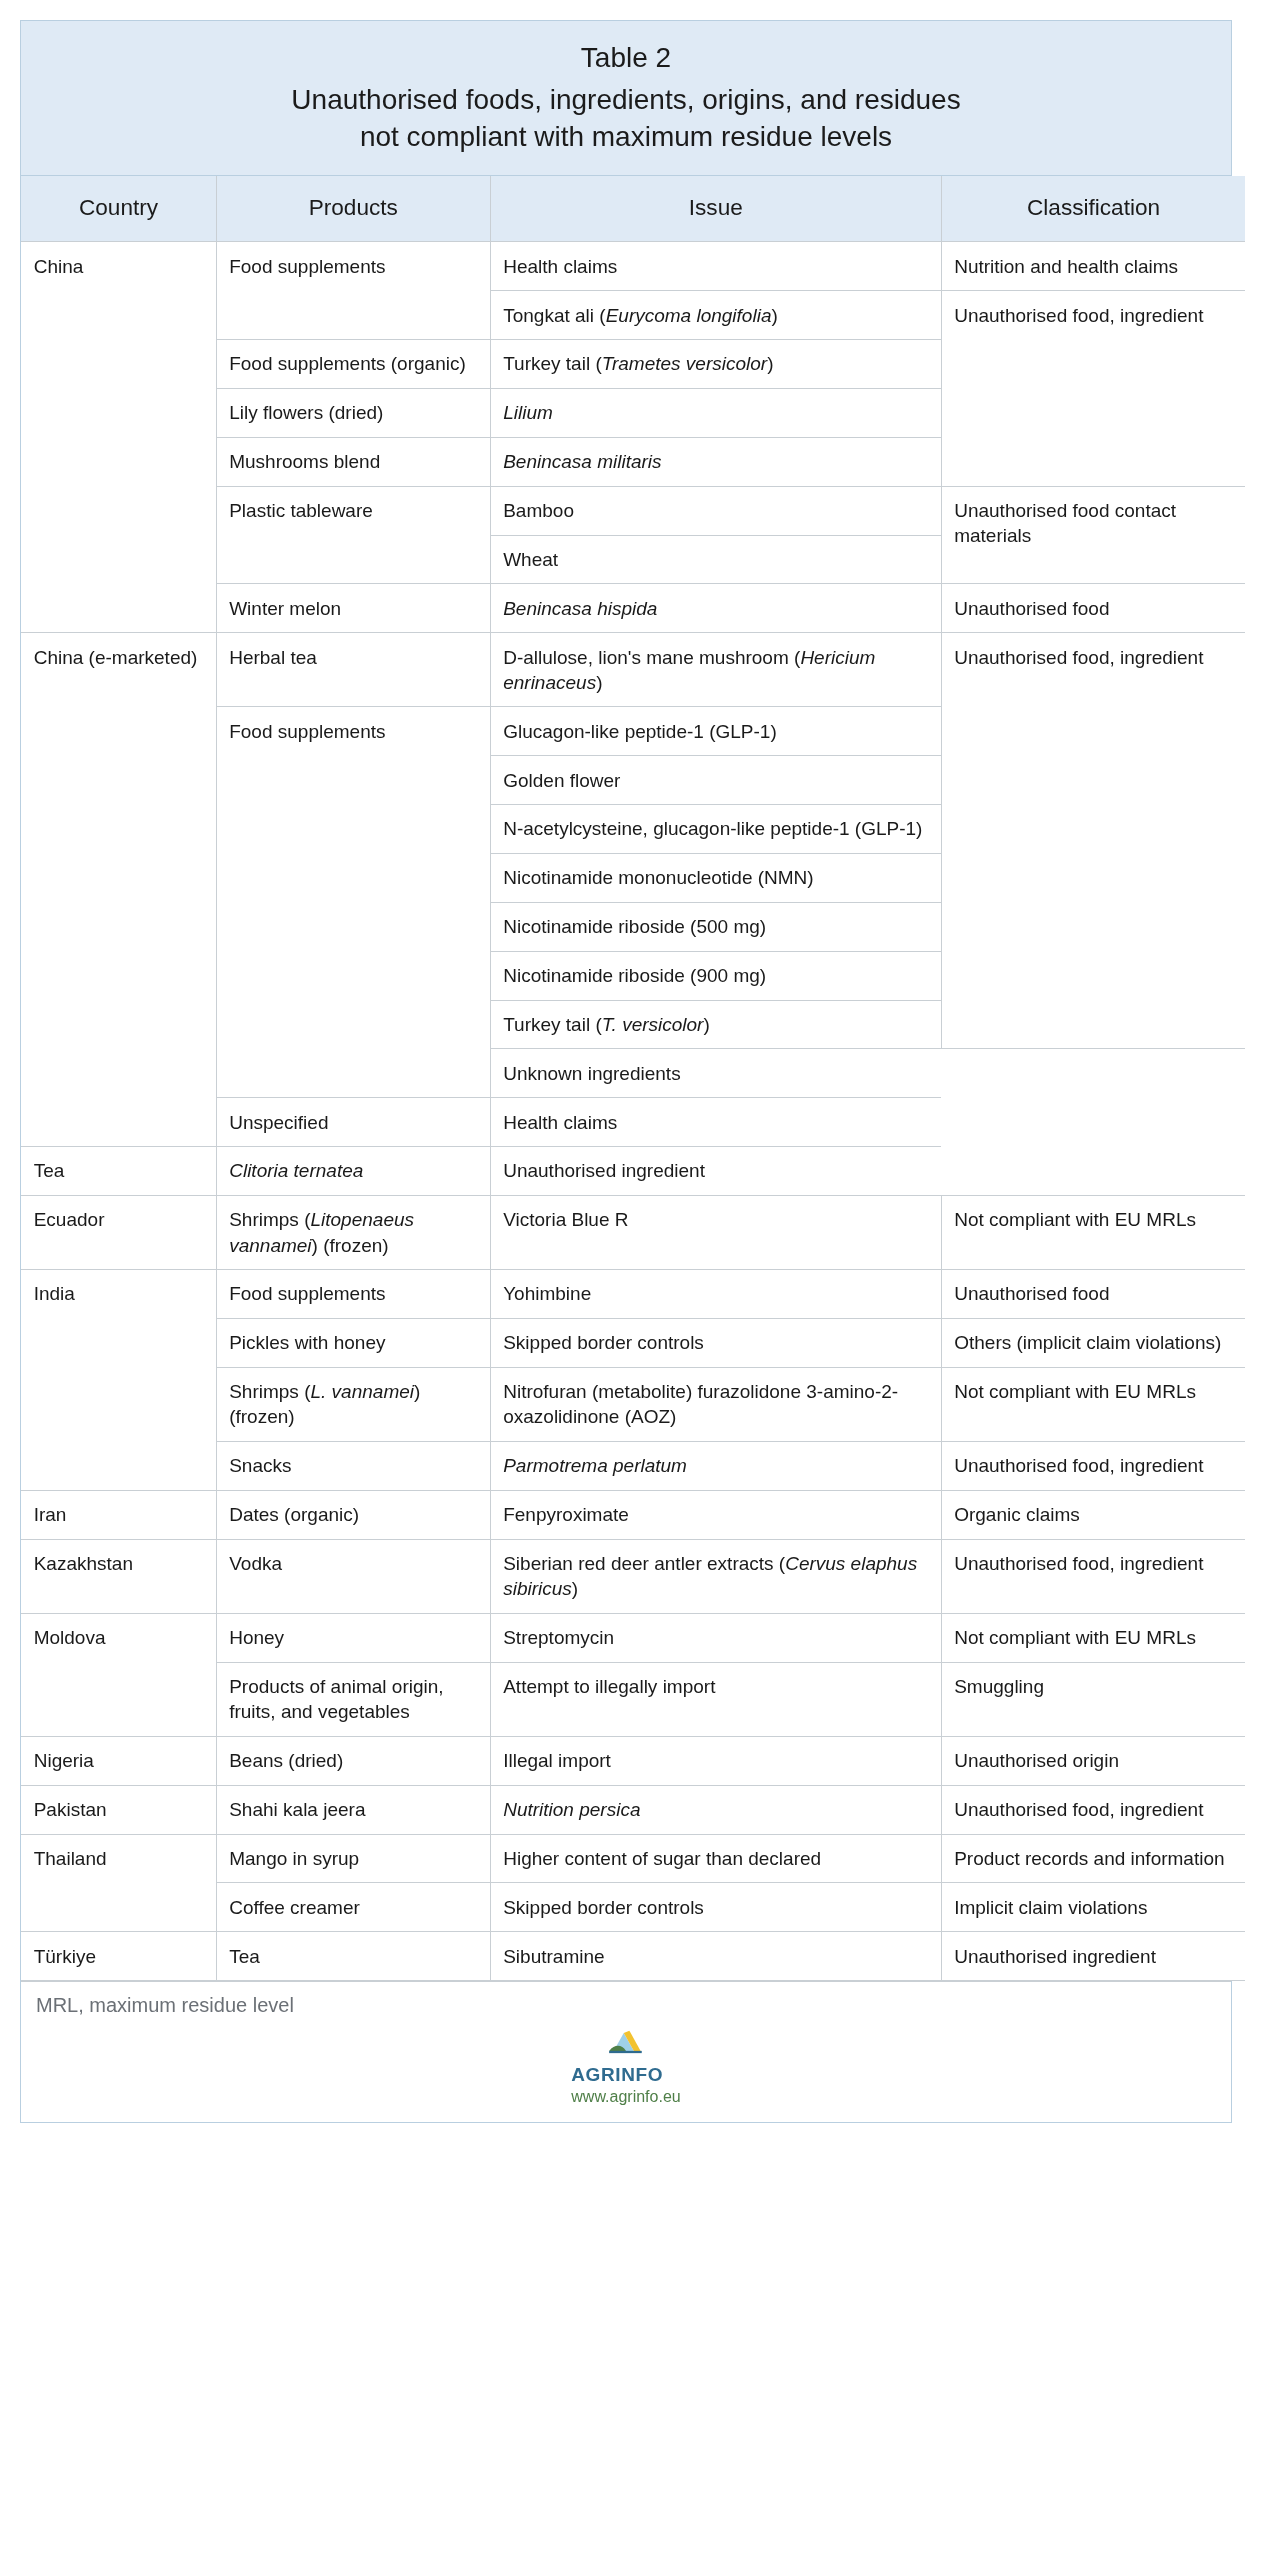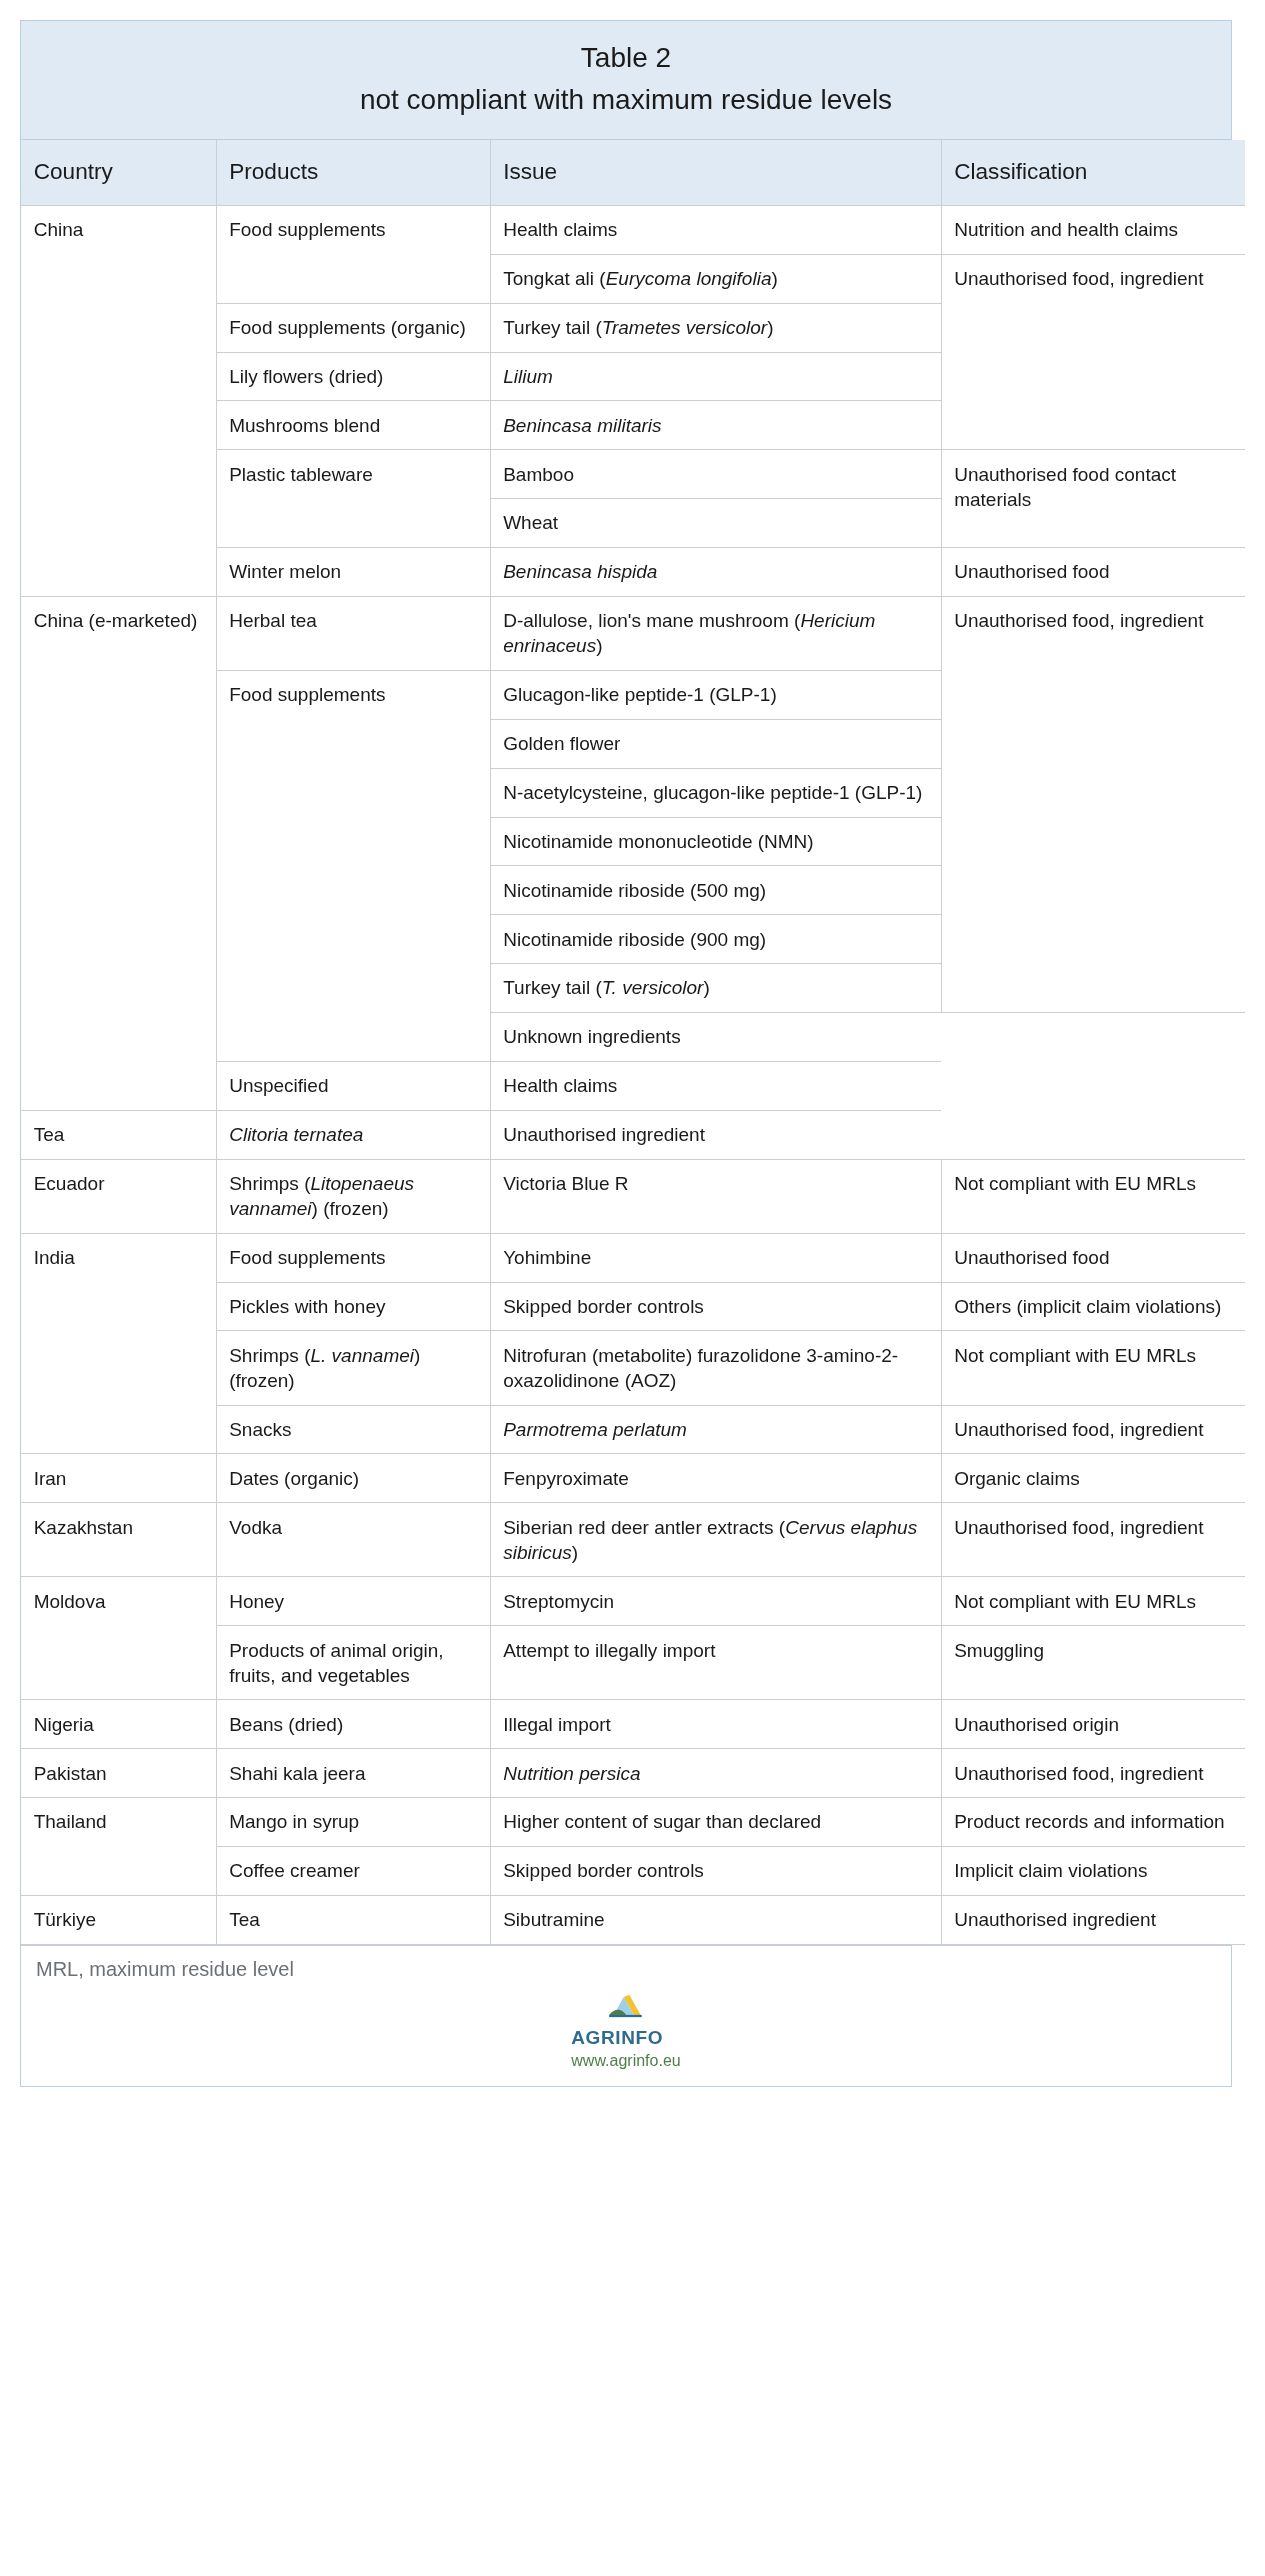--- a/index.html
+++ b/index.html
@@ -56,21 +56,21 @@
     font-weight: 400;
     word-wrap: break-word;
   }
   table.data thead th {
     background: #dfeaf5;
     font-size: 22.6px;
     font-weight: 400;
     padding: 17px 12.4px 18px 12.4px;
     border-top: none;
     border-bottom: 1.1px solid #c9cfd4;
-    text-align: left;
+    text-align: center;
     color: #1b1b1b;
   }
   table.data tr > *:first-child { border-left: none; }
   table.data tr > *:last-child  { border-right: none; }
 
   col.c-country  { width: 195px; }
   col.c-products { width: 274px; }
   col.c-issue    { width: 451px; }
   col.c-class    { width: 304px; }
 
@@ -113,20 +113,21 @@
   }
 </style>
 </head>
 <body>
 
 <div class="page">
   <div class="table-wrap">
 
     <div class="title-block">
       <div class="title-line first">Table 2</div>
+      <div class="title-line">Unauthorised foods, ingredients, origins, and residues</div>
       <div class="title-line">not compliant with maximum residue levels</div>
     </div>
 
     <table class="data">
       <colgroup>
         <col class="c-country">
         <col class="c-products">
         <col class="c-issue">
         <col class="c-class">
       </colgroup>

